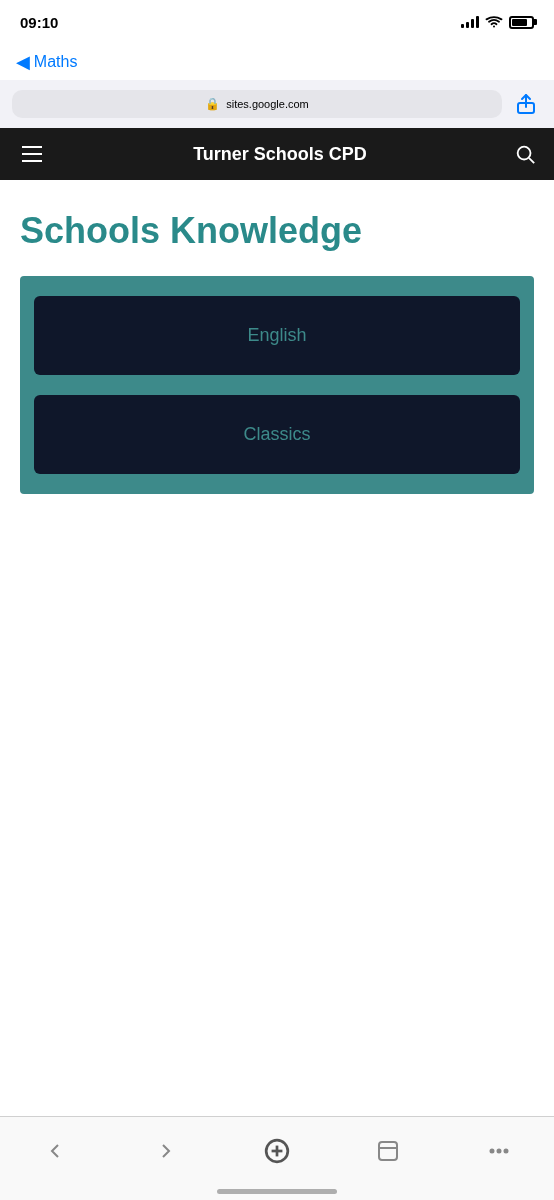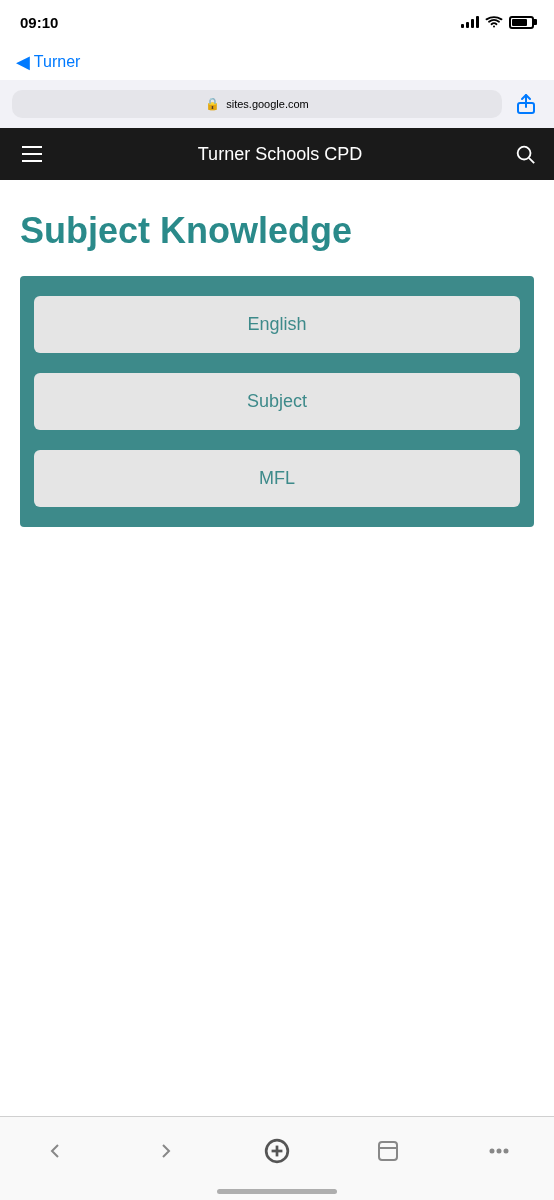--- a/index.html
+++ b/index.html
@@ -156,21 +156,21 @@
     }
     .hamburger span {
       display: block;
       width: 20px;
       height: 2px;
       background: #fff;
     }
     .app-title {
       font-size: 18px;
       color: #fff;
-      font-weight: 400;
+      font-weight: 700;
     }
     .search-btn {
       background: none;
       border: none;
       cursor: pointer;
       display: flex;
       align-items: center;
       justify-content: center;
     }
     .search-icon-svg {
@@ -196,24 +196,24 @@
     
     .subject-section {
       background: #3d8a8a;
       padding: 20px 14px;
       border-radius: 4px;
     }
 
     .subject-btn {
       display: block;
       width: 100%;
-      background: #e5e5e5;
+      background: #0f172a;
       border: none;
       border-radius: 6px;
-      padding: 18px;
+      padding: 29px;
       font-size: 18px;
       color: #3d8a8a;
       cursor: pointer;
       margin-bottom: 20px;
     }
     .subject-btn:last-child {
       margin-bottom: 0;
     }
 
     
@@ -294,21 +294,21 @@
 
     <div class="battery-icon">
       <div class="battery-fill"></div>
     </div>
   </div>
 </div>
 
 <div class="nav-bar">
   <button class="back-button">
     <span class="back-chevron">◀</span>
-    <span>Turner</span>
+    <span>Maths</span>
   </button>
 </div>
 
 <div class="url-bar-container">
   <div class="url-bar">
     <span class="lock-icon">🔒</span>
     <span class="url-text">sites.google.com</span>
   </div>
   <button class="share-btn">
     <svg width="20" height="22" viewBox="0 0 20 22" fill="none" stroke="#007AFF" stroke-width="2" stroke-linecap="round" stroke-linejoin="round">
@@ -328,26 +328,25 @@
   <span class="app-title">Turner Schools CPD</span>
   <button class="search-btn">
     <svg class="search-icon-svg" viewBox="0 0 24 24">
       <circle cx="11" cy="11" r="7"></circle>
       <line x1="16.5" y1="16.5" x2="22" y2="22"></line>
     </svg>
   </button>
 </div>
 
 <div class="page-content">
-  <h1 class="page-title">Subject Knowledge</h1>
+  <h1 class="page-title">Schools Knowledge</h1>
   <div class="subject-section">
 
   <button class="subject-btn">English</button>
-      <button class="subject-btn">Subject</button>
-      <button class="subject-btn">MFL</button>
+      <button class="subject-btn">Classics</button>
     </div>
 </div>
 
 <div class="bottom-spacer"></div>
 
 <div class="browser-toolbar">
   <button class="toolbar-btn">
     <svg viewBox="0 0 24 24">
       <polyline points="15 18 9 12 15 6"></polyline>
     </svg>

